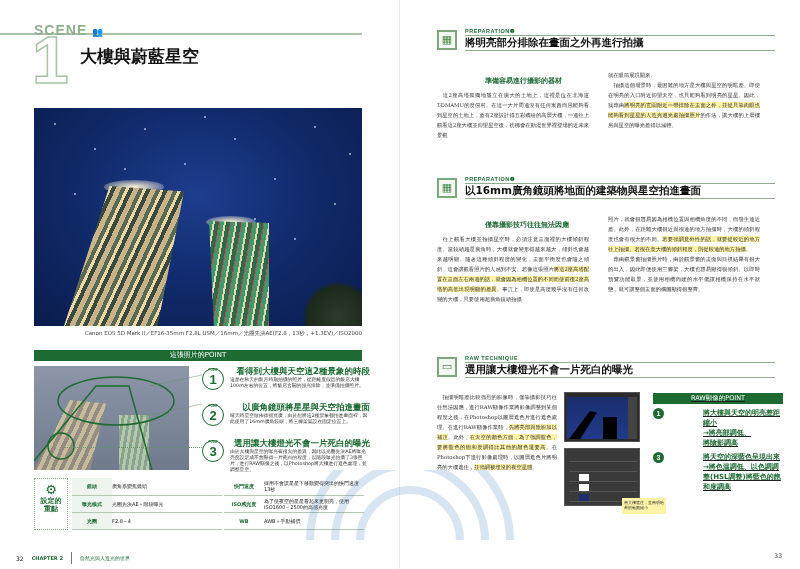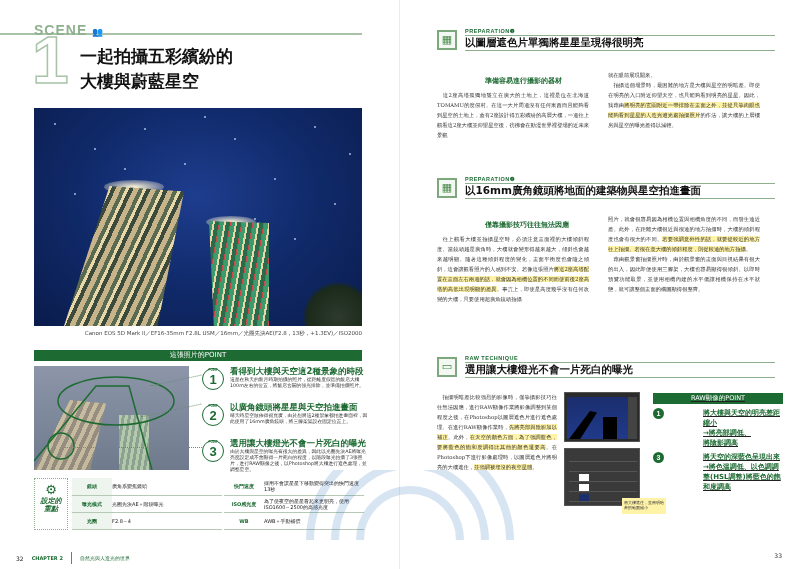--- a/index.html
+++ b/index.html
@@ -31,29 +31,29 @@
 
   .point-bar { position: absolute; left: 34px; top: 350px; width: 328px; height: 11px; background: #1d6b33; color: #fff; font-size: 7px; text-align: center; line-height: 11px; }
   .thumb { position: absolute; left: 34px; top: 366px; width: 155px; height: 104px; overflow: hidden; background: linear-gradient(#8c96a8, #6f7a8d); }
   .thumb .tw1 { position: absolute; left: 0; bottom: 0; width: 80px; height: 70px; clip-path: polygon(45% 0, 90% 5%, 70% 100%, 0 100%); background: repeating-linear-gradient(115deg,#d9c9a0 0 4px,#9c8f79 4px 8px); opacity: .8; }
   .thumb .tw2 { position: absolute; left: 85px; bottom: 0; width: 30px; height: 55px; background: repeating-linear-gradient(100deg,#bfd6b0 0 3px,#8fa890 3px 6px); opacity: .85; }
   .thumb svg { position: absolute; left: 0; top: 0; }
   .pts { position: absolute; left: 200px; top: 366px; width: 170px; }
   .pt { position: relative; height: 33px; padding-left: 30px; }
   .pt-badge { position: absolute; left: 2px; top: 2px; width: 22px; height: 22px; border: 1.5px solid #1d6b33; border-radius: 50%; text-align: center; font-size: 13px; font-weight: bold; line-height: 21px; color: #1d6b33; font-family: "Liberation Sans", sans-serif; }
   .pt-badge small { position: absolute; top: -1px; left: 0; width: 100%; font-size: 3px; line-height: 4px; }
-  .pt-title { font-size: 8.5px; font-weight: bold; color: #1d6b33; line-height: 11px; }
+  .pt-title { font-size: 8.5px; font-weight: bold; color: #1d6b33; line-height: 11px; text-align: right; }
   .pt-body { font-size: 4.8px; color: #333; line-height: 6px; }
   .hl { background: #fff3a8; }
   .leader { position: absolute; height: 0; border-top: 1px dotted #6b8f6b; }
 
   .settings { position: absolute; left: 34px; top: 478px; width: 330px; height: 55px; }
   .set-icon-box { position: absolute; left: 0; top: 0; width: 34px; height: 52px; border: 1px dotted #8fb08f; text-align: center; }
   .gear { font-size: 13px; color: #1d6b33; margin-top: 4px; display: block; line-height: 14px; }
-  .set-icon-label { font-size: 7px; color: #1d6b33; font-weight: bold; line-height: 8px; display: block; font-style: italic; }
+  .set-icon-label { font-size: 7px; color: #1d6b33; font-weight: bold; line-height: 8px; display: block; }
   .set-table { position: absolute; left: 38px; top: 0; width: 150px; border-collapse: collapse; }
   .set-table2 { position: absolute; left: 190px; top: 0; width: 140px; border-collapse: collapse; }
   .set-table td, .set-table2 td { height: 17px; border-bottom: 1px solid #b5c9b5; font-size: 5px; vertical-align: middle; }
   .set-table td:first-child, .set-table2 td:first-child { width: 40px; text-align: center; color: #1d6b33; font-weight: bold; }
   .set-table td:first-child { background: #eef5ee; }
 
   .footer-left { position: absolute; left: 16px; top: 552px; font-size: 6px; display: flex; align-items: center; gap: 8px; }
   .footer-left .chap { color: #1d6b33; font-weight: bold; font-size: 5px; }
   .footer-left .vsep { width: 1px; height: 12px; background: #777; }
   .footer-left .chap-title { color: #1d6b33; font-size: 5px; }
@@ -89,21 +89,20 @@
   .watermark { position: absolute; left: 300px; top: 470px; width: 220px; height: 70px; opacity: .18; pointer-events: none; }
 </style>
 </head>
 <body>
 
 <div class="page page-left">
   <div class="scene-rule"></div>
   <div class="scene-label"><span>SCENE</span> <span style="font-size:9px">👥</span></div>
   <div class="scene-num">1</div>
   <div class="title">
-    <div>一起拍攝五彩繽紛的</div>
     <div>大樓與蔚藍星空</div>
   </div>
 
   <div class="hero">
     <span class="star" style="left:20px;top:15px"></span>
       <span class="star" style="left:60px;top:40px"></span>
     <span class="star" style="left:110px;top:20px"></span>
       <span class="star" style="left:150px;top:55px"></span>
     <span class="star" style="left:200px;top:30px"></span>
       <span class="star" style="left:240px;top:70px"></span>
@@ -204,21 +203,21 @@
 </div>
 
 <div class="gutter"></div>
 
 <div class="page page-right">
 
   <div class="sec" style="top:28px">
     <div class="sec-icon">▦</div>
     <div class="sec-kicker">PREPARATION❶</div>
     <div class="sec-kicker-rule"></div>
-    <div class="sec-title">以圖層遮色片單獨將星星呈現得很明亮</div>
+    <div class="sec-title">將明亮部分排除在畫面之外再進行拍攝</div>
     <div class="sec-bottom-rule"></div>
   </div>
   <div class="sub" style="left:37px;top:76px">準備容易進行攝影的器材</div>
   <div class="body" style="left:37px;top:90px;width:152px">　這2座高塔孤獨地聳立在廣大的土地上，這裡是位在北海道TOMAMU的度假村。在這一大片周邊沒有任何東西而且能夠看到星空的土地上，蓋有2座設計得五彩繽紛的高層大樓，一邊往上觀看這2座大樓並仰望星空後，彷彿會在動漫世界裡登場的近未來景觀</div>
   <div class="body" style="left:208px;top:70px;width:152px;white-space:pre-line"><span>就在眼前展現開來。
 　拍攝這個場景時，最困難的地方是大樓與星空的明暗差。即使在明亮的入口附近仰望天空，也只能夠看到明亮的星星。因此，我藉由</span><span class="hl">將明亮的玄關附近一帶排除在畫面之外，並從只靠肉眼也能夠看到星星的人造光避光處拍攝照片</span><span>的作法，讓大樓的上層樓房與星空的曝光差得以減輕。</span></div>
 
   <div class="sec" style="top:176px">
     <div class="sec-icon">▦</div>
     <div class="sec-kicker">PREPARATION❷</div>

